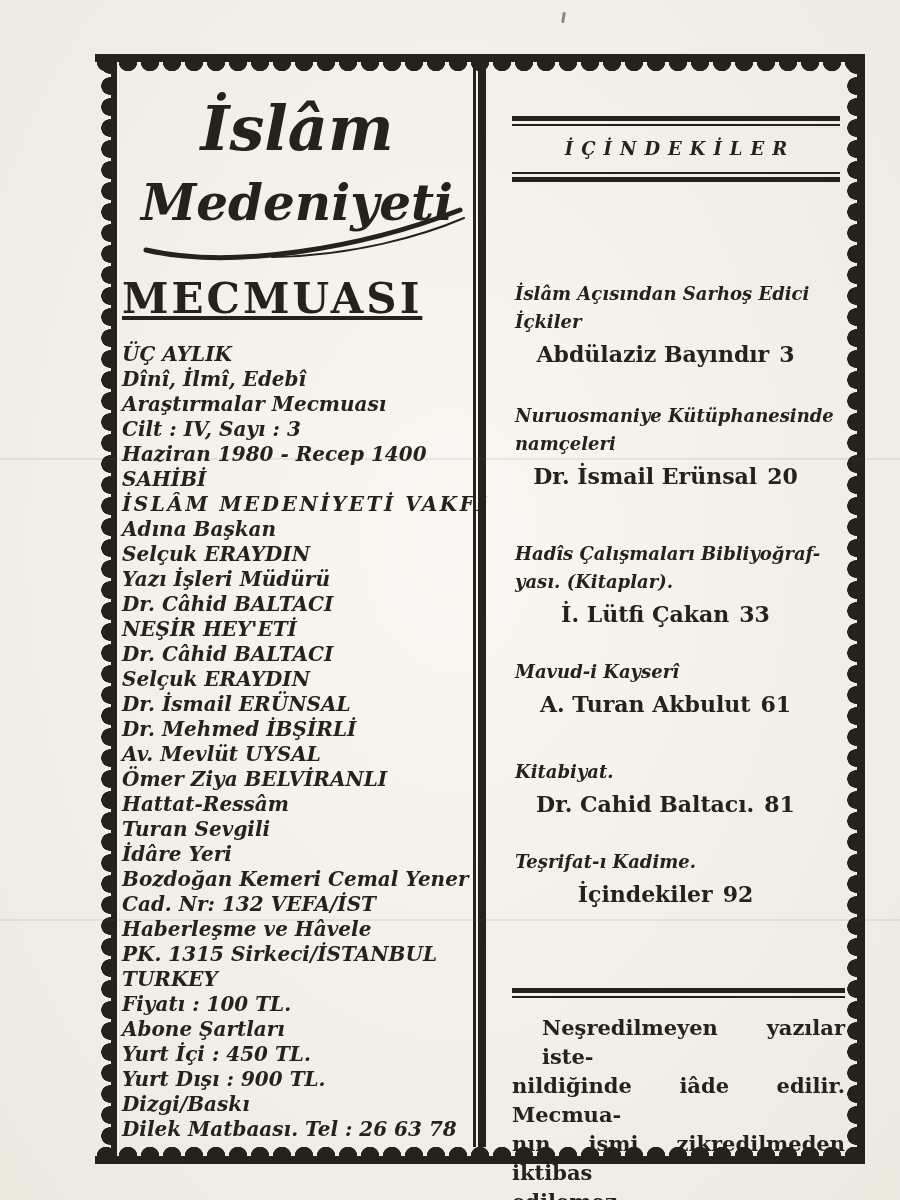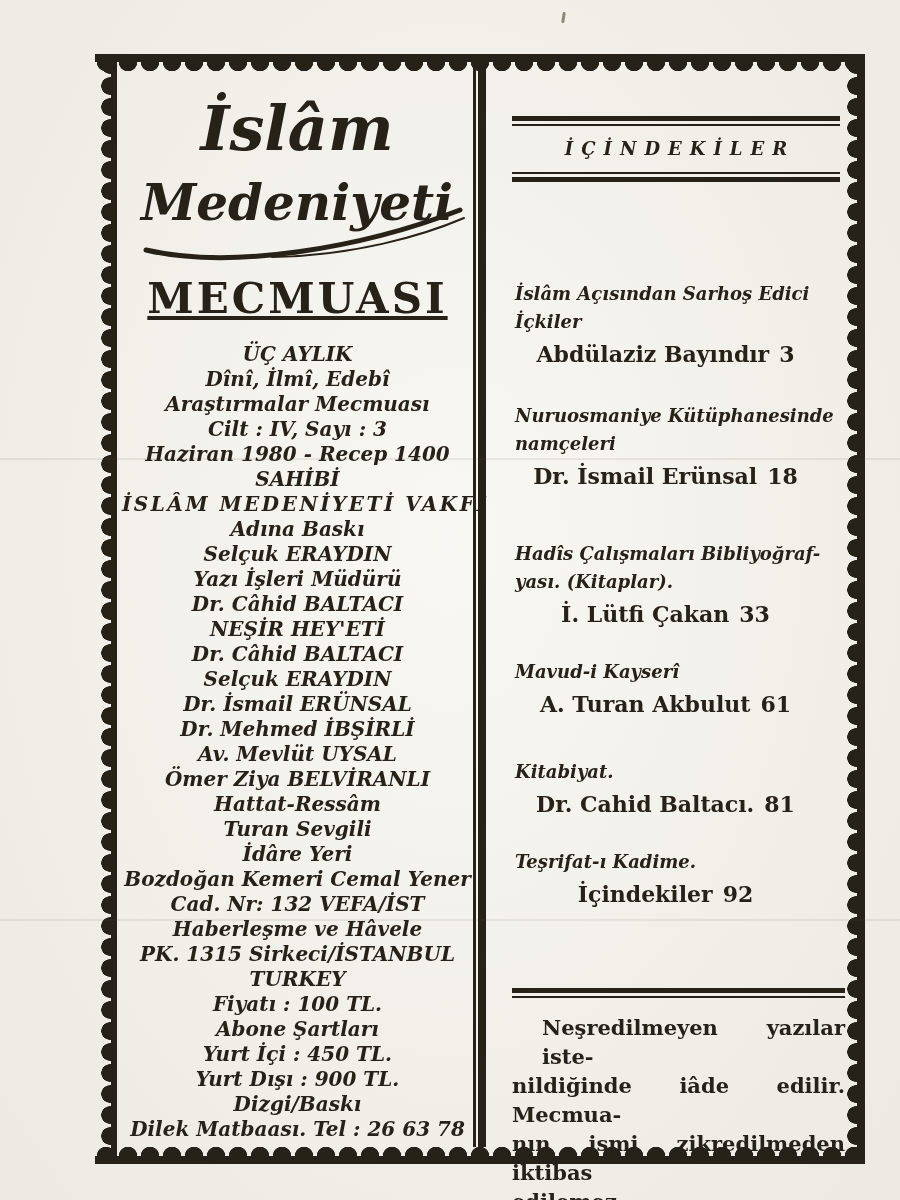--- a/index.html
+++ b/index.html
@@ -51,21 +51,21 @@
     background-repeat:no-repeat,repeat-y;
   }
 
   
   .divider{
     position:absolute;left:473px;top:62px;width:13px;height:1085px;
     background:linear-gradient(90deg,var(--ink) 0 3px,rgba(0,0,0,0) 3px 5px,var(--ink) 5px 13px);
   }
 
   
-  .left-col{position:absolute;left:122px;top:78px;width:351px;text-align:center;}
+  .left-col{position:absolute;left:122px;top:78px;width:351px;text-align:left;}
   .logo{display:block;margin:6px auto 0;}
   .journal-word{
     margin-top:16px;font-size:42px;font-weight:bold;letter-spacing:3px;line-height:34px;text-decoration:underline;
   }
   .masthead-lines{margin-top:26px;}
   .ml{
     font-style:italic;font-weight:bold;font-size:20px;line-height:25px;
     white-space:nowrap;
   }
   .ml.wide{letter-spacing:2.5px;}
@@ -130,21 +130,21 @@
     <div class="journal-word">MECMUASI</div>
 
     <div class="masthead-lines">
       <div class="ml">ÜÇ AYLIK</div>
       <div class="ml">Dînî, İlmî, Edebî</div>
       <div class="ml">Araştırmalar Mecmuası</div>
       <div class="ml">Cilt : IV, Sayı : 3</div>
       <div class="ml">Haziran 1980 - Recep 1400</div>
       <div class="ml">SAHİBİ</div>
       <div class="ml wide">İSLÂM MEDENİYETİ VAKFI</div>
-      <div class="ml">Adına Baskı</div>
+      <div class="ml">Adına Başkan</div>
       <div class="ml">Selçuk ERAYDIN</div>
       <div class="ml">Yazı İşleri Müdürü</div>
       <div class="ml">Dr. Câhid BALTACI</div>
       <div class="ml">NEŞİR HEY'ETİ</div>
       <div class="ml">Dr. Câhid BALTACI</div>
       <div class="ml">Selçuk ERAYDIN</div>
       <div class="ml">Dr. İsmail ERÜNSAL</div>
       <div class="ml">Dr. Mehmed İBŞİRLİ</div>
       <div class="ml">Av. Mevlüt UYSAL</div>
       <div class="ml">Ömer Ziya BELVİRANLI</div>
@@ -173,21 +173,21 @@
       <div class="rule-b"></div>
     </div>
 
     <div class="entry" style="top:202px">
       <div class="entry-title"><div>İslâm Açısından Sarhoş Edici</div><div>İçkiler</div></div>
       <div class="entry-author"><span>Abdülaziz Bayındır</span><span class="pg">3</span></div>
     </div>
 
     <div class="entry" style="top:324px">
       <div class="entry-title"><div>Nuruosmaniye Kütüphanesinde</div><div>namçeleri</div></div>
-      <div class="entry-author"><span>Dr. İsmail Erünsal</span><span class="pg">18</span></div>
+      <div class="entry-author"><span>Dr. İsmail Erünsal</span><span class="pg">20</span></div>
     </div>
 
     <div class="entry" style="top:462px">
       <div class="entry-title"><div>Hadîs Çalışmaları Bibliyoğraf-</div><div>yası. (Kitaplar).</div></div>
       <div class="entry-author"><span>İ. Lütfi Çakan</span><span class="pg">33</span></div>
     </div>
 
     <div class="entry" style="top:580px">
       <div class="entry-title"><div>Mavud-i Kayserî</div></div>
       <div class="entry-author"><span>A. Turan Akbulut</span><span class="pg">61</span></div>

